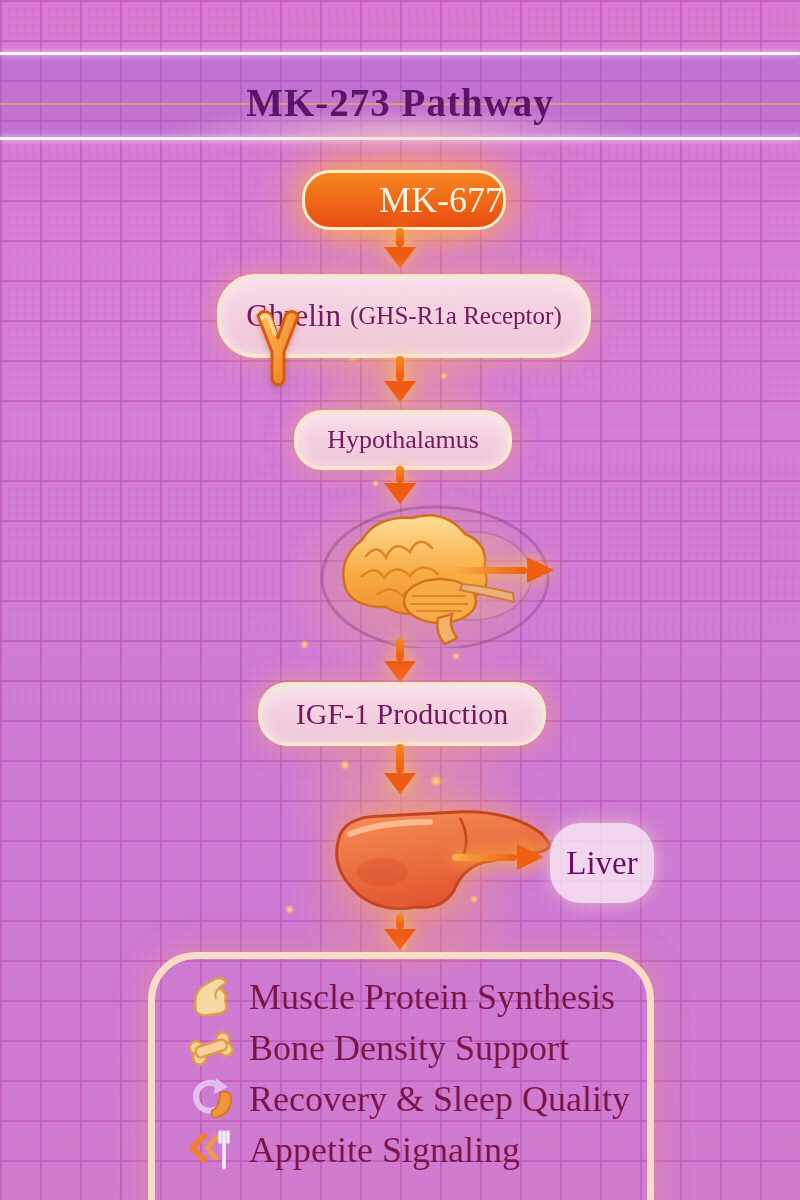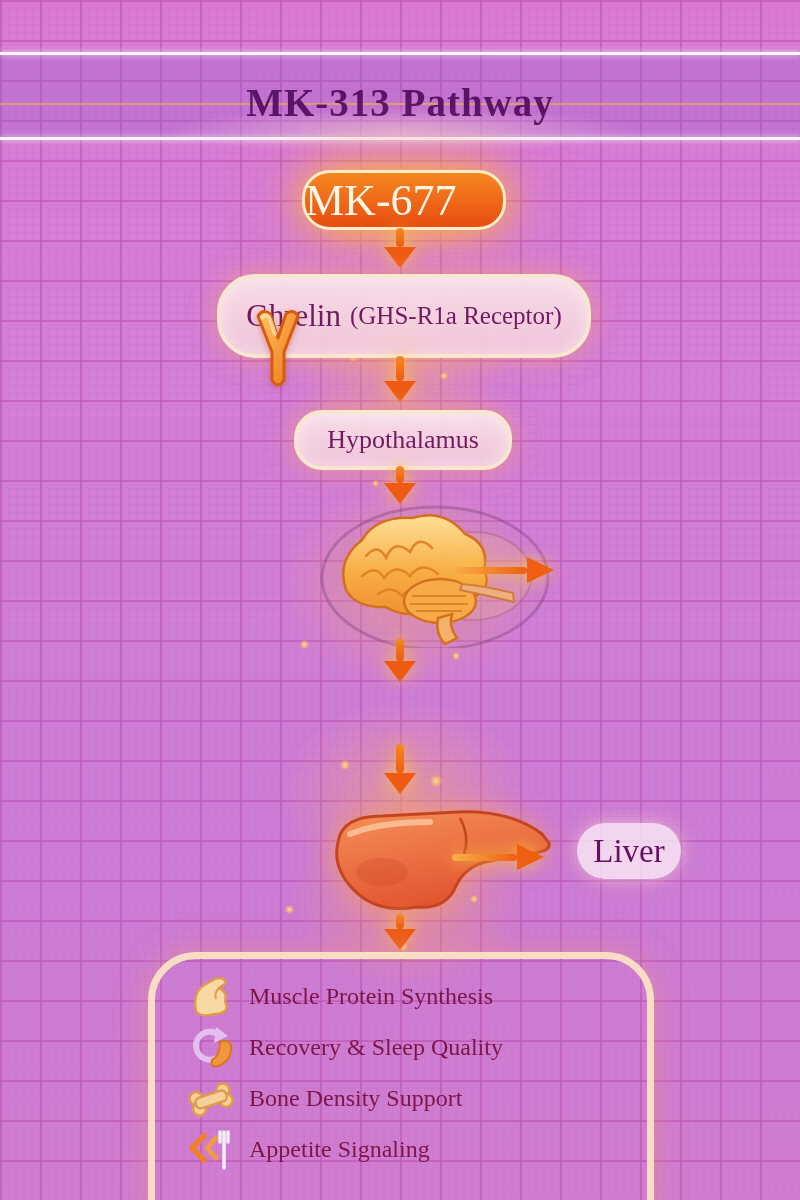--- a/index.html
+++ b/index.html
@@ -32,23 +32,23 @@
   
   .node{
     position:absolute;display:flex;align-items:center;justify-content:center;
     background:linear-gradient(180deg,rgba(249,224,232,0.96),rgba(243,204,217,0.90));
     border:4px solid #f8e6cf;border-radius:38px;color:#701a60;
     box-shadow:0 0 26px rgba(255,170,90,0.55), inset 0 0 16px rgba(255,255,255,0.45);
   }
   .node .main{font-size:31px;}
   .node .sub{font-size:25px;margin-left:9px;}
   .pill{
-    position:absolute;display:flex;align-items:center;justify-content:flex-start;
+    position:absolute;display:flex;align-items:center;justify-content:flex-end;
     background:linear-gradient(180deg,#f6861f,#e84c12);
-    border:3px solid #ffedc6;border-radius:28px;color:#fff6e6;font-size:44px;
+    border:3px solid #ffedc6;border-radius:28px;color:#fff6e6;font-size:36px;
     box-shadow:0 0 36px rgba(255,170,60,0.95), 0 0 70px rgba(255,190,90,0.5);
   }
   
   .varrow{position:absolute;left:383px;width:34px;display:flex;flex-direction:column;align-items:center;
     filter:drop-shadow(0 0 9px rgba(255,195,70,0.95));}
   .varrow .stem{width:8px;flex:1;background:linear-gradient(#f68a1e,#ee5a11);border-radius:4px;}
   .varrow .head{width:0;height:0;border-left:16px solid transparent;border-right:16px solid transparent;border-top:21px solid #ee5a11;}
   
   .harrow{position:absolute;display:flex;align-items:center;
     filter:drop-shadow(0 0 9px rgba(255,195,70,0.95));}
@@ -67,36 +67,36 @@
     background:
       radial-gradient(circle at 50% 0%, rgba(255,190,110,0.45), transparent 55%),
       linear-gradient(160deg,#f2a184 0%,#ef928e6 45%,#ea90ad 75%,#e18fc4 100%);
     box-shadow:0 0 30px rgba(240,150,130,0.55);
     box-sizing:border-box;color:#7c1547;
   }
   .outcomes .o-title{text-align:center;font-size:31px;margin-top:12px;color:#7c1048;}
   .o-list{margin-top:12px;}
   .o-row{display:flex;align-items:center;height:51px;padding-left:28px;}
   .o-icon{width:56px;height:48px;display:flex;align-items:center;justify-content:center;flex:0 0 56px;}
-  .o-label{font-size:24px;margin-left:10px;}
+  .o-label{font-size:36px;margin-left:10px;}
   svg{display:block;}
 </style>
 </head>
 <body>
 
 <div class="stage">
   <div class="grid"></div>
 
   <div class="band"></div>
   <div class="line-white" style="top:52px"></div>
   <div class="line-tan" style="top:103px"></div>
   <div class="line-white" style="top:137px"></div>
   <div class="glow" style="left:160px;top:108px;width:480px;height:46px;border-radius:30px;background:radial-gradient(ellipse at center,rgba(255,220,220,0.5),transparent 70%)"></div>
 
-  <div class="title">MK-313 Pathway</div>
+  <div class="title">MK-273 Pathway</div>
 
   <div class="glow" style="left:300px;top:150px;width:200px;height:110px;background:radial-gradient(ellipse,rgba(255,190,90,0.45),transparent 70%)"></div>
   <div class="glow" style="left:290px;top:270px;width:220px;height:180px;background:radial-gradient(ellipse,rgba(255,185,85,0.40),transparent 70%)"></div>
   <div class="glow" style="left:280px;top:480px;width:260px;height:210px;background:radial-gradient(ellipse,rgba(255,180,80,0.42),transparent 70%)"></div>
   <div class="glow" style="left:280px;top:700px;width:250px;height:200px;background:radial-gradient(ellipse,rgba(255,185,85,0.40),transparent 70%)"></div>
   <div class="glow" style="left:290px;top:800px;width:240px;height:190px;background:radial-gradient(ellipse,rgba(255,170,80,0.45),transparent 70%)"></div>
 
   <div class="sparkle" style="left:348px;top:352px;width:10px;height:10px"></div>
   <div class="sparkle" style="left:440px;top:372px;width:8px;height:8px"></div>
   <div class="sparkle" style="left:372px;top:480px;width:7px;height:7px"></div>
@@ -174,20 +174,23 @@
   <div class="harrow" style="left:452px;top:557px;width:102px">
       <div class="stem"></div>
       <div class="head"></div>
     </div>
 
   <div class="varrow" style="top:638px;height:44px">
       <div class="stem"></div>
       <div class="head"></div>
     </div>
 
+  <div class="node" style="left:258px;top:682px;width:280px;height:56px;border-radius:30px">
+    <span style="font-size:30px">IGF-1 Production</span>
+  </div>
 
   <div class="varrow" style="top:744px;height:50px">
       <div class="stem"></div>
       <div class="head"></div>
     </div>
 
   <div style="position:absolute;left:320px;top:800px;filter:drop-shadow(0 0 14px rgba(255,160,80,0.6))">
     <svg width="240" height="120" viewBox="0 0 240 120">
       <defs>
         <linearGradient id="lvg" x1="0" y1="0" x2="0.4" y2="1">
@@ -199,71 +202,71 @@
       <path d="M30 34 Q60 22 110 22" fill="none" stroke="rgba(255,215,180,0.65)" stroke-width="6" stroke-linecap="round"></path>
       <path d="M140 18 Q150 36 144 54" fill="none" stroke="#c44420" stroke-width="2.5"></path>
       <ellipse cx="62" cy="72" rx="26" ry="14" fill="rgba(200,60,40,0.25)"></ellipse>
     </svg>
   </div>
 
   <div class="harrow" style="left:452px;top:844px;width:92px">
       <div class="stem"></div>
       <div class="head"></div>
     </div>
-  <div class="liver-tag" style="left:577px;top:823px;width:104px;height:56px">
+  <div class="liver-tag" style="left:550px;top:823px;width:104px;height:80px">
     <span>Liver</span>
   </div>
 
   <div class="varrow" style="top:914px;height:36px">
       <div class="stem"></div>
       <div class="head"></div>
     </div>
 
   <div class="outcomes">
     <div class="o-list">
 
       <div class="o-row">
         <span class="o-icon">
           <svg width="50" height="48" viewBox="0 0 50 48">
             <path d="M10 38 Q6 18 20 11 L29 6 Q38 3 40 10 L33 15 Q42 19 39 28 Q45 40 29 41 Q14 45 10 38 Z" fill="#f7d9a4" stroke="#dd9c4a" stroke-width="2.5" stroke-linejoin="round"></path>
             <path d="M33 15 Q28 20 30 26" fill="none" stroke="#dd9c4a" stroke-width="2"></path>
           </svg>
         </span>
         <span class="o-label">Muscle Protein Synthesis</span>
-      </div>
-
-      <div class="o-row">
-        <span class="o-icon">
-          <svg width="50" height="48" viewBox="0 0 50 48">
-            <path d="M33 11 A14 14 0 1 0 37 27" fill="none" stroke="#e2bfee" stroke-width="6" stroke-linecap="round"></path>
-            <polygon points="30,3 42,12 28,19" fill="#e2bfee"></polygon>
-            <path d="M34 18 Q46 14 45 26 Q44 38 32 42 Q24 44 26 36 Q34 32 34 18 Z" fill="#f0973d" stroke="#d87722" stroke-width="2"></path>
-          </svg>
-        </span>
-        <span class="o-label">Recovery &amp; Sleep Quality</span>
       </div>
 
       <div class="o-row">
         <span class="o-icon">
           <svg width="50" height="40" viewBox="0 0 50 40">
             <g transform="rotate(-18 25 20)">
               <circle cx="11" cy="15" r="6.5" fill="#f7cf9d" stroke="#dd9c4a" stroke-width="2.5"></circle>
               <circle cx="11" cy="26" r="6.5" fill="#f7cf9d" stroke="#dd9c4a" stroke-width="2.5"></circle>
               <circle cx="39" cy="15" r="6.5" fill="#f7cf9d" stroke="#dd9c4a" stroke-width="2.5"></circle>
               <circle cx="39" cy="26" r="6.5" fill="#f7cf9d" stroke="#dd9c4a" stroke-width="2.5"></circle>
               <rect x="9" y="15" width="32" height="11" rx="5" fill="#f7cf9d" stroke="#dd9c4a" stroke-width="2.5"></rect>
               <rect x="11" y="17" width="28" height="7" rx="3.5" fill="#f7cf9d"></rect>
             </g>
           </svg>
         </span>
         <span class="o-label">Bone Density Support</span>
       </div>
 
       <div class="o-row">
         <span class="o-icon">
+          <svg width="50" height="48" viewBox="0 0 50 48">
+            <path d="M33 11 A14 14 0 1 0 37 27" fill="none" stroke="#e2bfee" stroke-width="6" stroke-linecap="round"></path>
+            <polygon points="30,3 42,12 28,19" fill="#e2bfee"></polygon>
+            <path d="M34 18 Q46 14 45 26 Q44 38 32 42 Q24 44 26 36 Q34 32 34 18 Z" fill="#f0973d" stroke="#d87722" stroke-width="2"></path>
+          </svg>
+        </span>
+        <span class="o-label">Recovery &amp; Sleep Quality</span>
+      </div>
+
+      <div class="o-row">
+        <span class="o-icon">
           <svg width="50" height="44" viewBox="0 0 50 44">
             <path d="M18 8 L6 20 L18 32" fill="none" stroke="#ef8030" stroke-width="6" stroke-linecap="round" stroke-linejoin="round"></path>
             <path d="M30 10 L21 20 L30 30" fill="none" stroke="#f09a48" stroke-width="5" stroke-linecap="round" stroke-linejoin="round"></path>
             <path d="M38 4 V40 M34 4 V14 M42 4 V14" fill="none" stroke="#f6eef4" stroke-width="3.5" stroke-linecap="round"></path>
           </svg>
         </span>
         <span class="o-label">Appetite Signaling</span>
       </div>
 
     </div>

